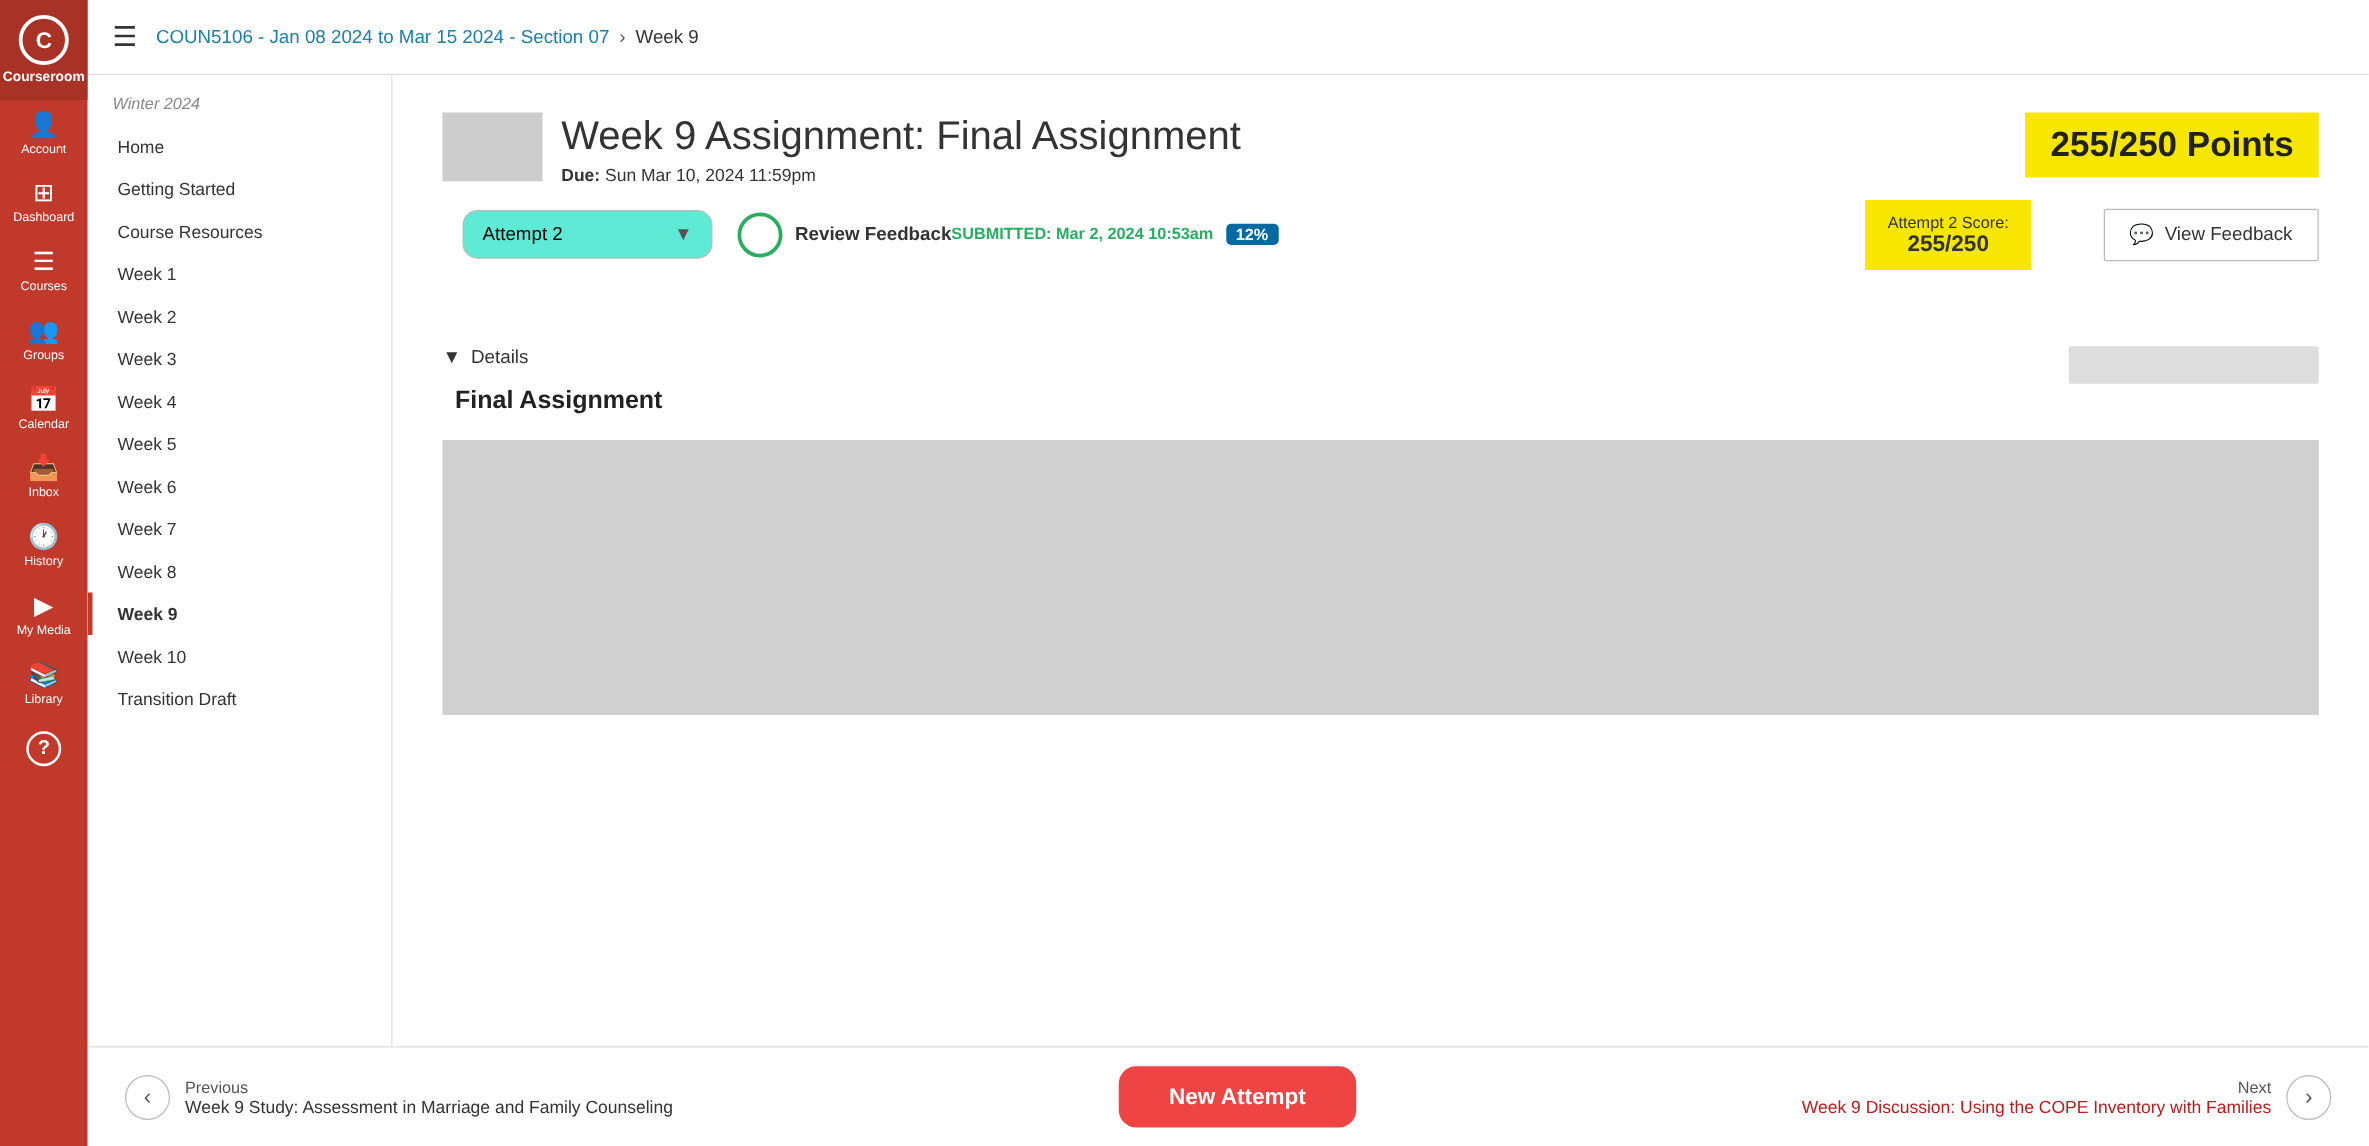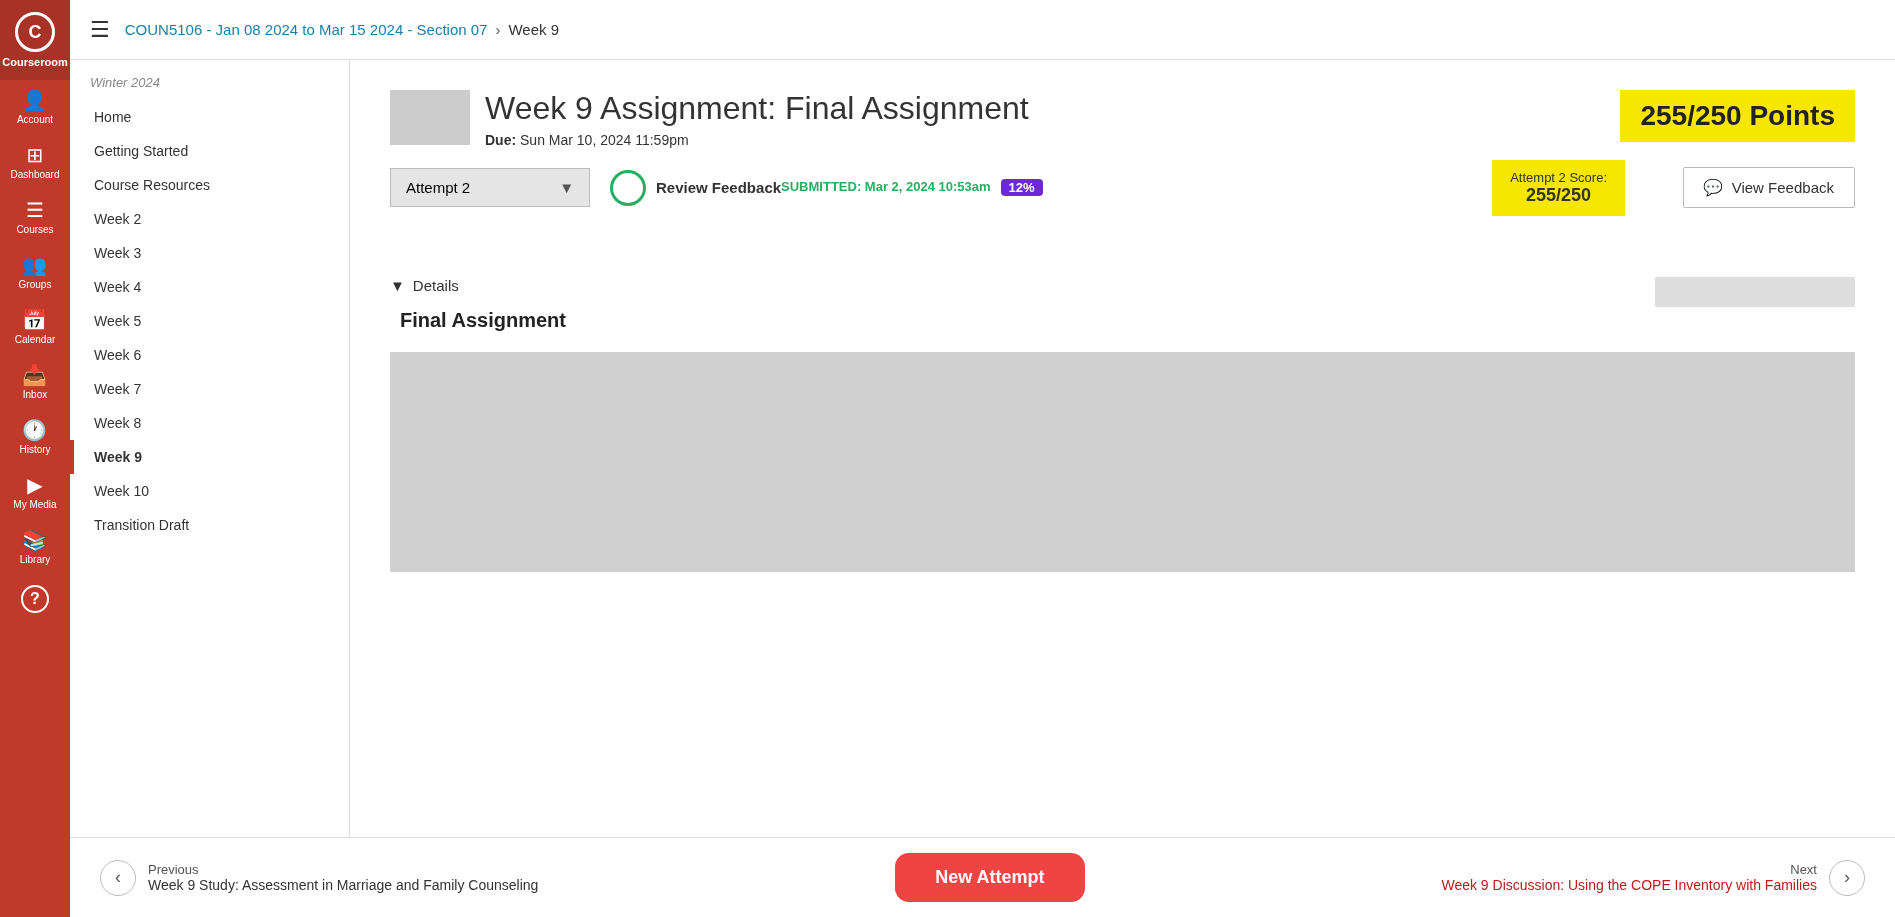--- a/index.html
+++ b/index.html
@@ -95,21 +95,21 @@
 
     
     .content-area {
       flex: 1;
       display: flex;
       overflow: hidden;
     }
 
     
     .nav-sidebar {
-      width: 280px;
+      width: 244px;
       border-right: 1px solid #ddd;
       overflow-y: auto;
       flex-shrink: 0;
       padding: 10px 0;
     }
     .nav-season {
       color: #888;
       font-size: 13px;
       padding: 5px 20px 10px;
       font-style: italic;
@@ -176,29 +176,30 @@
     
     .attempt-row {
       display: flex;
       align-items: center;
       gap: 20px;
       margin-bottom: 25px;
       position: relative;
     }
     .attempt-dropdown {
       border: 1px solid #bbb;
-      border-radius: 0;
+      border-radius: 12px;
       padding: 10px 15px;
       display: flex;
       align-items: center;
       justify-content: space-between;
       width: 200px;
       cursor: pointer;
       font-size: 15px;
-      background: #e5e5e5;
+      background: #5eead4;
+      margin-left: 16px;
     }
     .attempt-dropdown .arrow { color: #555; margin-left: 15px; }
 
     .review-section {
       display: flex;
       align-items: center;
       gap: 10px;
       flex: 1;
     }
     .circle-icon {
@@ -216,21 +217,21 @@
       font-size: 15px;
       color: #333;
       font-weight: bold;
     }
     .submitted-text {
       font-size: 13px;
       color: #27ae60;
       font-weight: bold;
     }
     .percent-badge {
-      background: #6d28d9;
+      background: #0369a1;
       color: white;
       padding: 1px 8px;
       border-radius: 4px;
       font-size: 13px;
       font-weight: bold;
       text-align: right;
     }
 
     
     .attempt-score-highlight {
@@ -412,20 +413,21 @@
     </div>
   </div>
 
   <div class="content-area">
 
     <div class="nav-sidebar">
       <div class="nav-season">Winter 2024</div>
       <div class="nav-item">Home</div>
       <div class="nav-item">Getting Started</div>
       <div class="nav-item">Course Resources</div>
+      <div class="nav-item">Week 1</div>
       <div class="nav-item">Week 2</div>
       <div class="nav-item">Week 3</div>
       <div class="nav-item">Week 4</div>
       <div class="nav-item">Week 5</div>
       <div class="nav-item">Week 6</div>
       <div class="nav-item">Week 7</div>
       <div class="nav-item">Week 8</div>
       <div class="nav-item active">Week 9</div>
       <div class="nav-item">Week 10</div>
       <div class="nav-item">Transition Draft</div>

